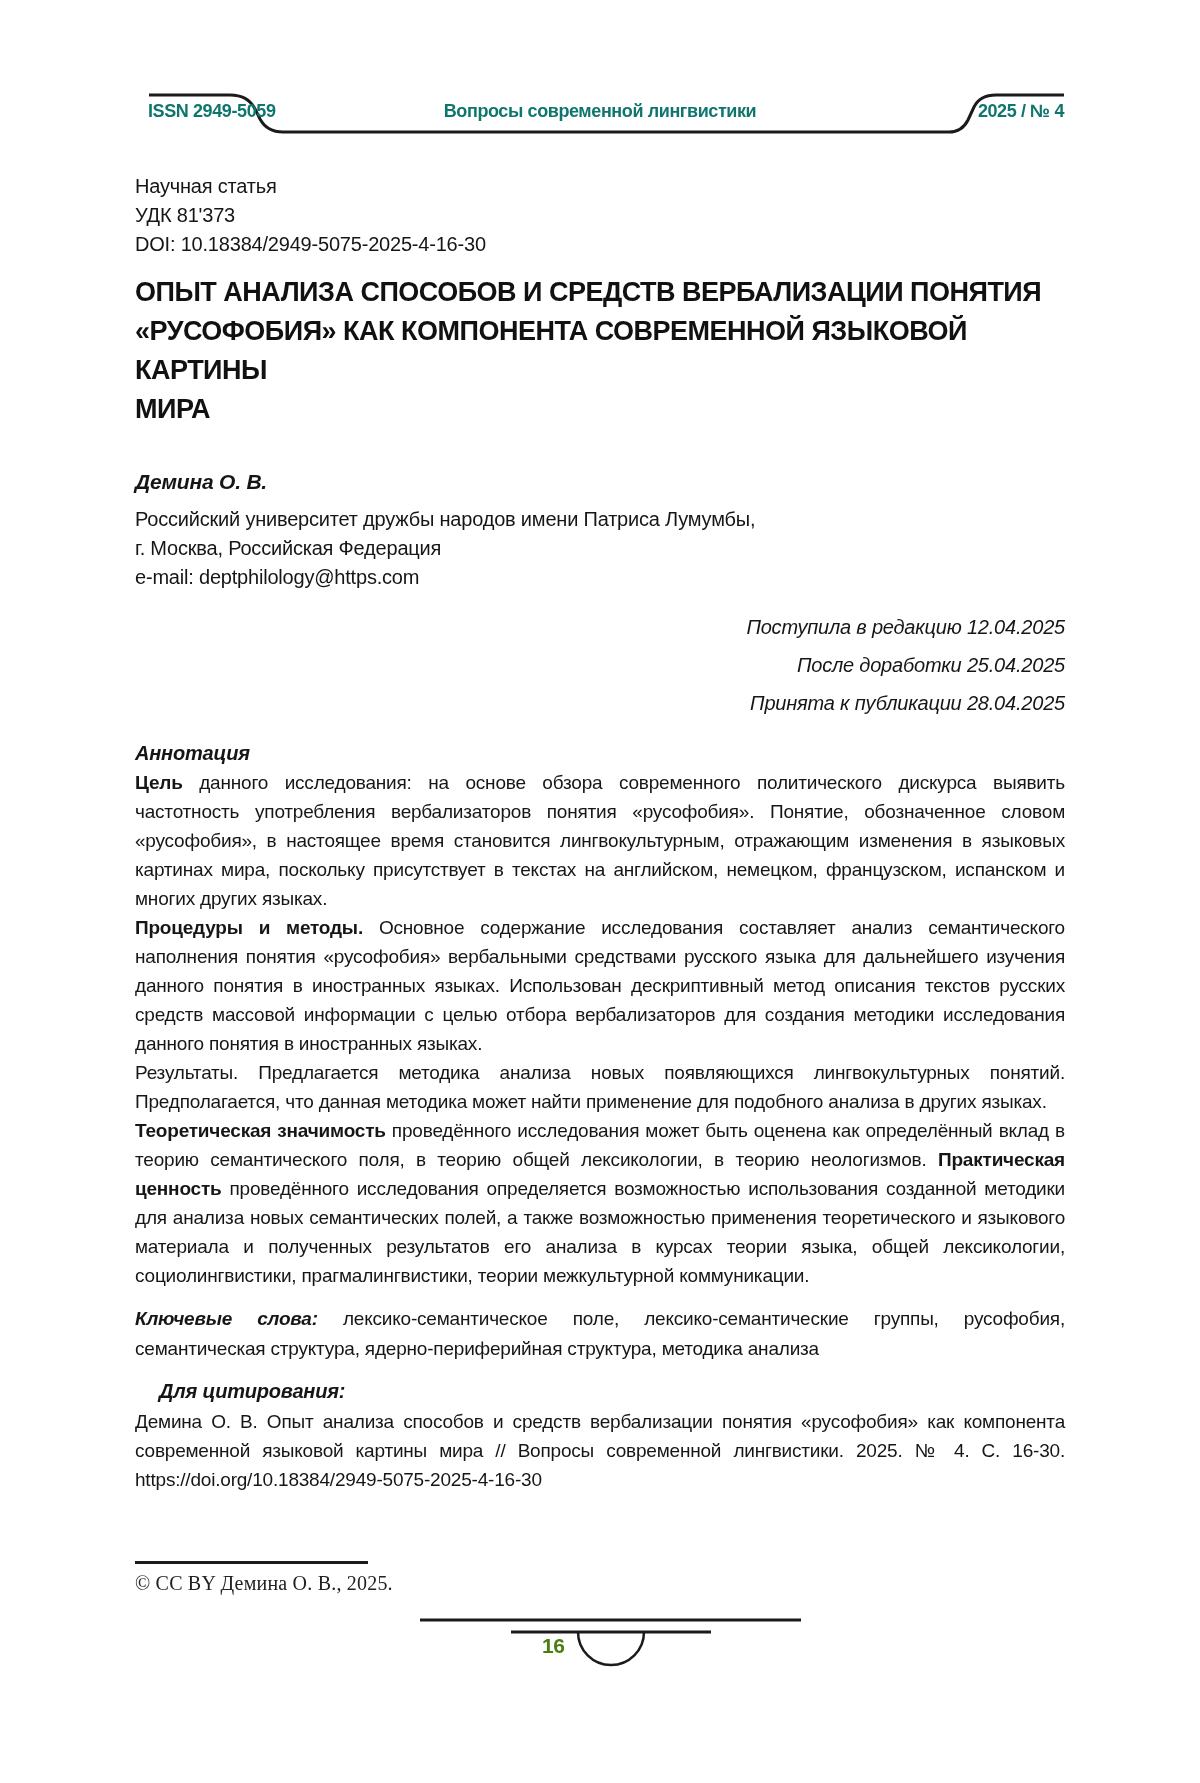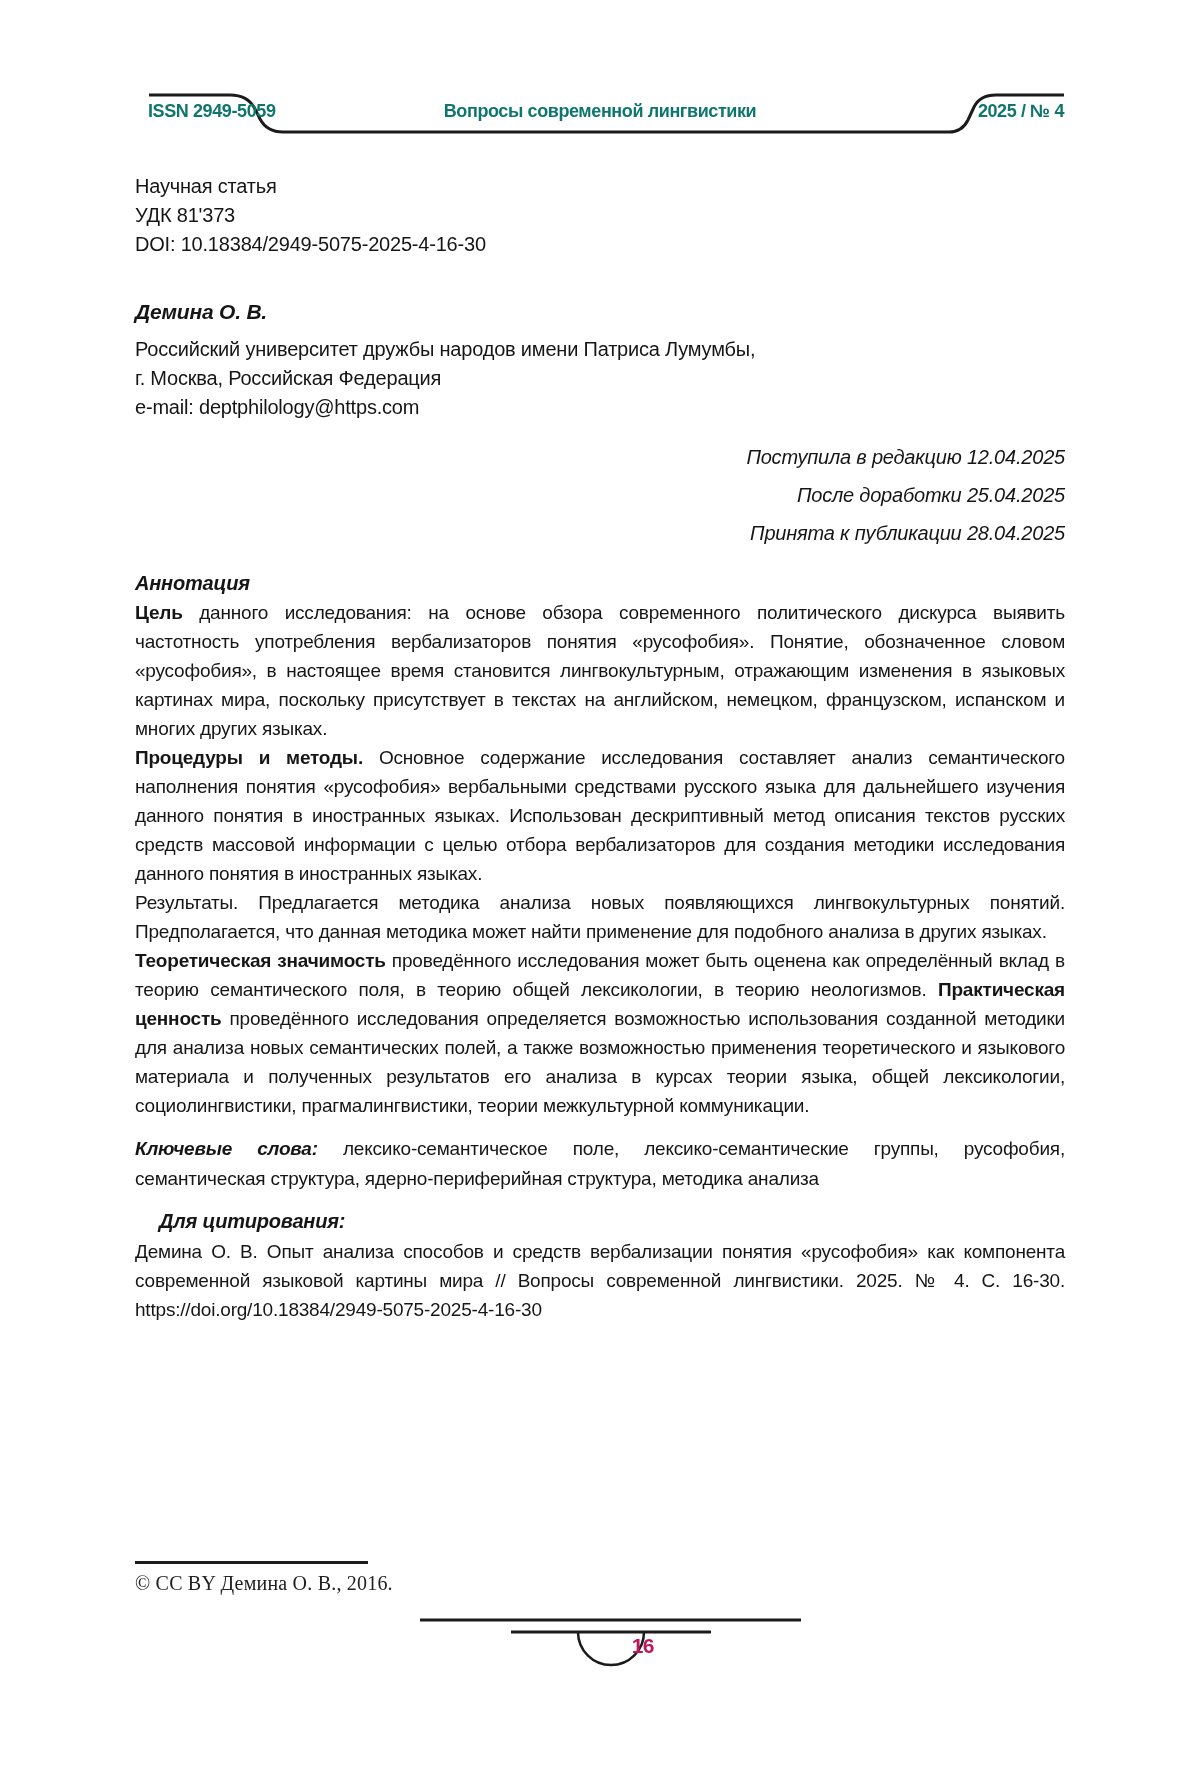--- a/index.html
+++ b/index.html
@@ -77,43 +77,46 @@
     position:absolute;left:135px;top:1561px;width:233px;height:3px;background:#1b1b1b;
   }
   .copyright-text{
     position:absolute;left:135px;top:1572px;
     font-family:"Liberation Serif",serif;
     font-size:20px;color:#222;letter-spacing:0.2px;
   }
   
   .pagefoot-svg{position:absolute;left:0;top:1610px;}
   .page-number{
-    position:absolute;left:554px;top:1634px;width:100px;
-    text-align:right;
-    font-size:21px;font-weight:bold;letter-spacing:-0.5px;color:#be185d;
+    position:absolute;left:542px;top:1634px;width:100px;
+    text-align:left;
+    font-size:21px;font-weight:bold;letter-spacing:-0.5px;color:#4d7c0f;
   }
 </style>
 </head>
 <body>
 
 <div class="page">
 
   <svg class="header-rule-svg" width="1200" height="60" viewBox="0 0 1200 60">
     <path d="M149,15 H230 Q248,15 255,29 L260,39 Q267,52 283,52 H949 Q962,52 968,40 L974,27 Q980,15 996,15 H1064" fill="none" stroke="#1b1b1b" stroke-width="3"></path>
   </svg>
   <div class="hdr-text hdr-issn">ISSN 2949-5059</div>
   <div class="hdr-text hdr-journal">Вопросы современной лингвистики</div>
   <div class="hdr-text hdr-issue">2025 / № 4</div>
 
   <main class="content">
 
     <div class="meta-line">Научная статья</div>
     <div class="meta-line">УДК 81'373</div>
     <div class="meta-line">DOI: 10.18384/2949-5075-2025-4-16-30</div>
 
+    <h1 class="article-title">ОПЫТ АНАЛИЗА СПОСОБОВ И СРЕДСТВ ВЕРБАЛИЗАЦИИ ПОНЯТИЯ
+«РУСОФОБИЯ» КАК КОМПОНЕНТА СОВРЕМЕННОЙ ЯЗЫКОВОЙ КАРТИНЫ
+МИРА</h1>
 
     <div class="author-name">Демина О. В.</div>
 
     <div class="affiliation">
       <div>Российский университет дружбы народов имени Патриса Лумумбы,</div>
       <div>г. Москва, Российская Федерация</div>
       <div>e-mail: deptphilology@https.com</div>
     </div>
 
     <div class="dates">
@@ -133,21 +136,21 @@
     <p class="keywords-p"><span class="bi">Ключевые слова:</span><span> лексико-семантическое поле, лексико-семантические группы, русофобия, семантическая структура, ядерно-периферийная структура, методика анализа</span></p>
 
     <div class="citation-block">
       <div class="citation-label">Для цитирования:</div>
       <p class="citation-text">Демина О. В. Опыт анализа способов и средств вербализации понятия «русофобия» как компонента современной языковой картины мира // Вопросы современной лингвистики. 2025. № 4. С. 16-30. https://doi.org/10.18384/2949-5075-2025-4-16-30</p>
     </div>
 
   </main>
 
   <div class="copyright-rule"></div>
-  <div class="copyright-text">© CC BY Демина О. В., 2016.</div>
+  <div class="copyright-text">© CC BY Демина О. В., 2025.</div>
 
   <svg class="pagefoot-svg" width="1200" height="70" viewBox="0 0 1200 70">
     <line x1="420" y1="10" x2="801" y2="10" stroke="#1b1b1b" stroke-width="3"></line>
     <line x1="511" y1="22" x2="711" y2="22" stroke="#1b1b1b" stroke-width="3"></line>
     <path d="M578,22 A33,33 0 0 0 644,22" fill="none" stroke="#1b1b1b" stroke-width="2.5"></path>
   </svg>
   <div class="page-number">16</div>
 
 </div>
 

